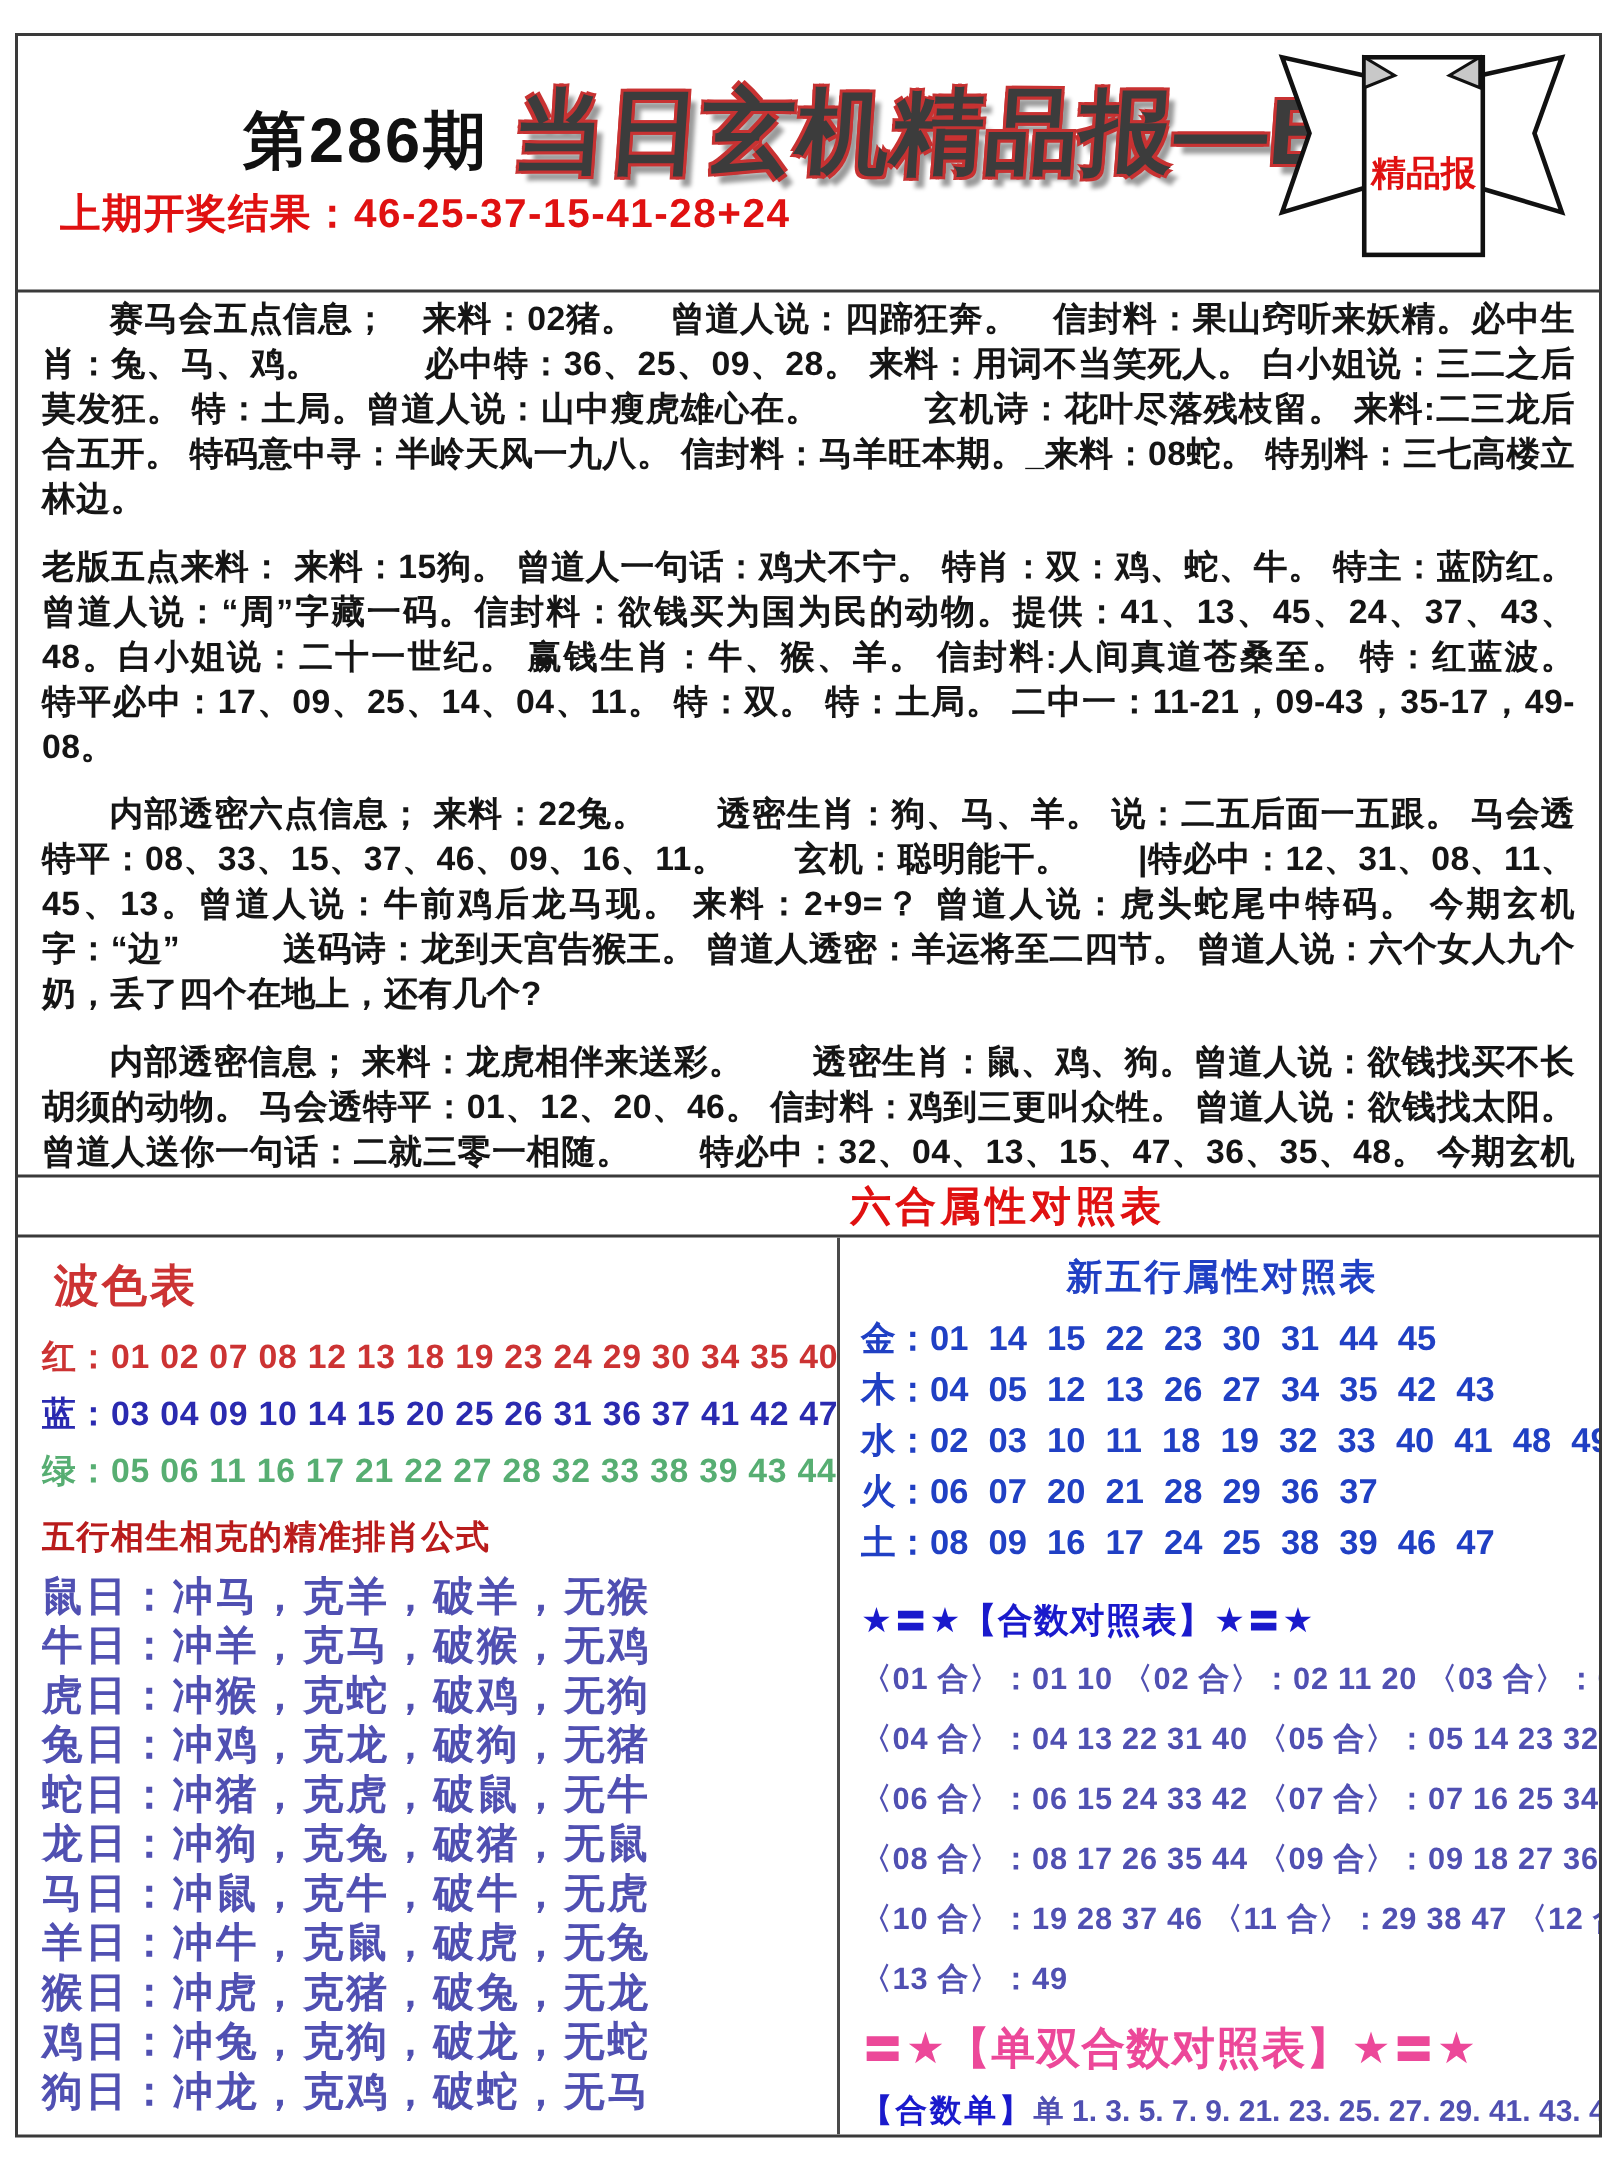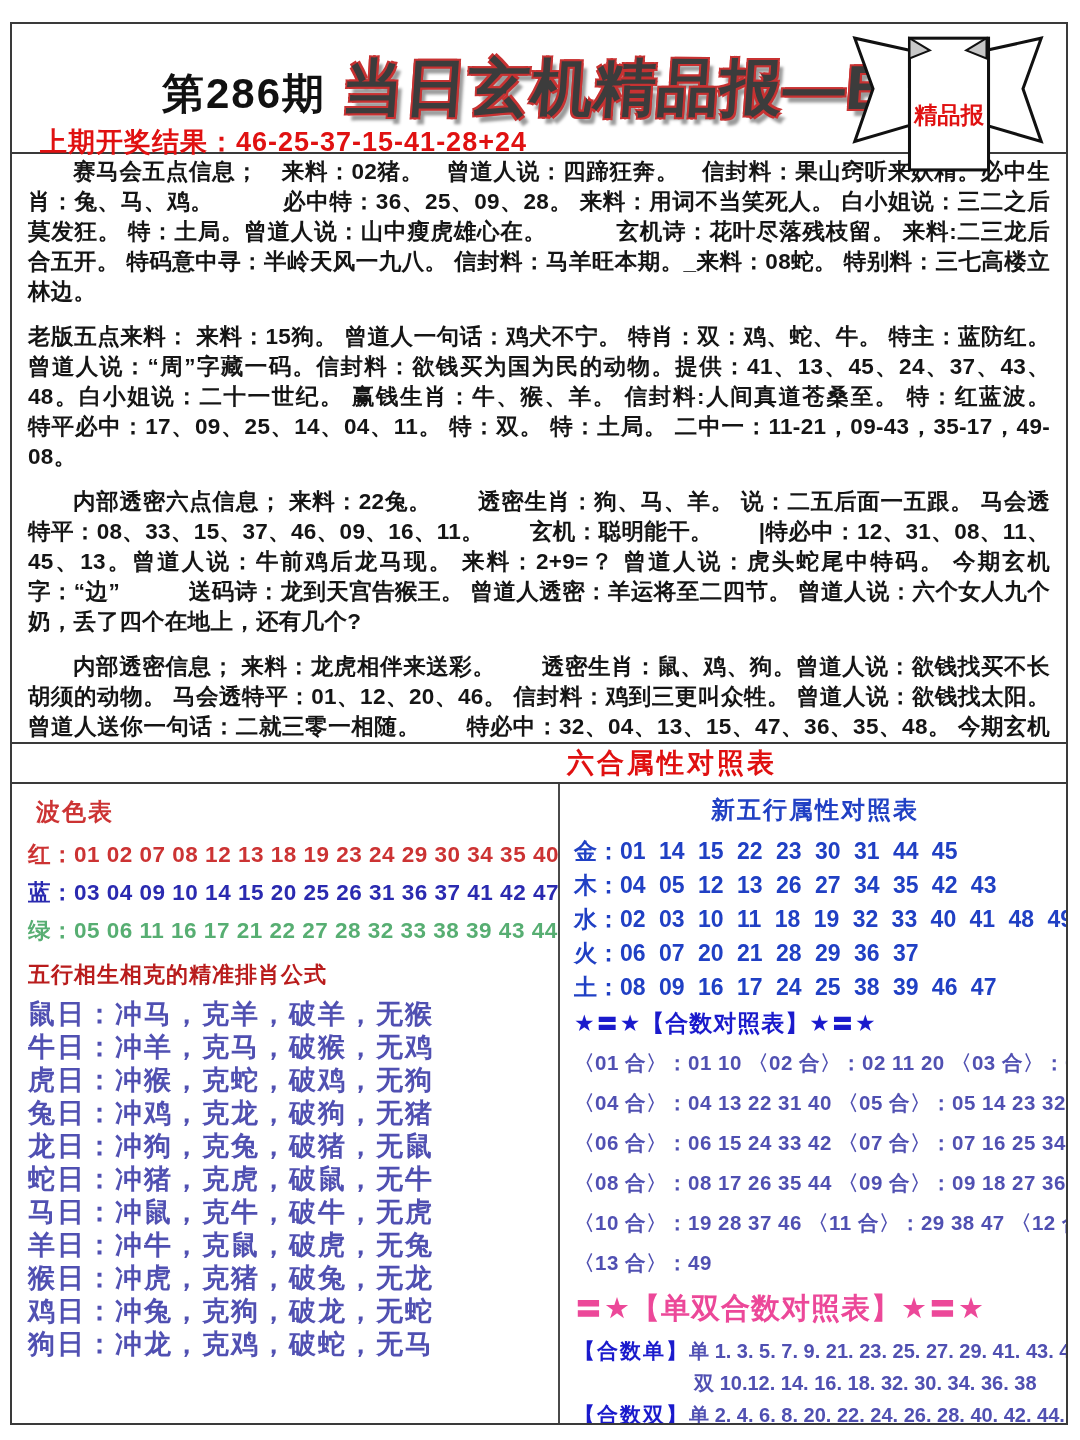--- a/index.html
+++ b/index.html
@@ -15,21 +15,21 @@
   html,body{width:1080px;height:1440px;background:#ffffff;overflow:hidden;}
   body{font-family:"Liberation Sans","DejaVu Sans",sans-serif;font-weight:bold;color:var(--ink);}
 
   .sheet{
     position:absolute;left:10px;top:22px;width:1058px;height:1403px;
     border:2px solid var(--line);
     display:flex;flex-direction:column;background:#fff;
   }
 
   
-  .header-band{position:relative;height:130px;border-bottom:2px solid var(--line);flex:none;}
+  .header-band{position:relative;height:171px;border-bottom:2px solid var(--line);flex:none;}
   .issue{position:absolute;left:150px;top:42px;font-size:42px;letter-spacing:2px;color:#111;}
   .main-title{
     position:absolute;left:330px;top:22px;font-size:62px;font-weight:900;letter-spacing:1px;
     color:#3c3c3c;white-space:nowrap;transform:skewX(-4deg);
     text-shadow:-2px -2px 0 #c83232,2px -2px 0 #c83232,-2px 2px 0 #c83232,2px 2px 0 #c83232,6px 7px 3px #9a9a9a;
   }
   .result-line{position:absolute;left:28px;top:100px;font-size:27px;color:var(--red-accent);letter-spacing:1px;white-space:nowrap;}
   .ribbon{position:absolute;right:14px;top:0px;width:208px;height:152px;}
   .ribbon svg{width:100%;height:100%;}
 
@@ -48,33 +48,33 @@
   }
   .section-title span{
     margin-left:555px;font-size:27px;color:var(--red-accent);letter-spacing:3px;
   }
 
   
   .bottom{flex:1;display:flex;overflow:hidden;}
   .col-left{width:52%;flex:none;border-right:2px solid #4a4a4a;padding:8px 12px 4px 16px;overflow:hidden;}
   .col-right{flex:1;padding:4px 10px 4px 14px;overflow:hidden;}
 
-  .bose-title{font-size:24px;color:var(--red-soft);letter-spacing:2px;margin:4px 0 8px 8px;}
+  .bose-title{font-size:30px;color:var(--red-soft);letter-spacing:2px;margin:4px 0 8px 8px;}
   .bose-row{font-size:22.5px;line-height:38px;white-space:nowrap;letter-spacing:0.5px;}
   .bose-row.row-red{color:var(--red-soft);}
   .bose-row.row-blue{color:#2a2ab0;}
   .bose-row.row-green{color:var(--green-soft);opacity:.85;}
 
   .formula-title{font-size:22px;color:#b91c1c;margin:10px 0 8px 0;letter-spacing:1px;}
   .zodiac-line{font-size:27px;line-height:33px;color:var(--blue-soft);letter-spacing:2px;white-space:nowrap;}
 
   .wuxing-title{font-size:24px;color:var(--blue-bright);text-align:center;margin:6px 0 8px 0;letter-spacing:2px;}
   .wuxing-row{font-size:23px;line-height:34px;color:var(--blue-bright);word-spacing:7px;white-space:nowrap;}
 
-  .hesu-title{font-size:23px;color:#1a1acc;margin:4px 0 4px 0;letter-spacing:1px;}
+  .hesu-title{font-size:23px;color:#1a1acc;margin:20px 0 4px 0;letter-spacing:1px;}
   .hesu-line{font-size:20.5px;line-height:40px;color:var(--blue-soft);white-space:nowrap;letter-spacing:0.5px;}
 
   .ds-title{font-size:29px;color:#ec4899;margin:6px 0 6px 0;letter-spacing:1px;}
   .ds-line{font-size:20px;line-height:32px;color:var(--blue-soft);white-space:nowrap;}
   .ds-line .ds-label{color:#1a1acc;font-size:21px;letter-spacing:2px;}
   .ds-line.cont{padding-left:120px;}
 </style>
 </head>
 <body>
 
@@ -112,22 +112,22 @@
     <div class="col-left">
       <div class="bose-title">波色表</div>
       <div class="bose-row row-red">红：01 02 07 08 12 13 18 19 23 24 29 30 34 35 40 45 46</div>
       <div class="bose-row row-blue">蓝：03 04 09 10 14 15 20 25 26 31 36 37 41 42 47 48</div>
       <div class="bose-row row-green">绿：05 06 11 16 17 21 22 27 28 32 33 38 39 43 44 49</div>
       <div class="formula-title">五行相生相克的精准排肖公式</div>
       <div class="zodiac-line">鼠日：冲马，克羊，破羊，无猴</div>
       <div class="zodiac-line">牛日：冲羊，克马，破猴，无鸡</div>
       <div class="zodiac-line">虎日：冲猴，克蛇，破鸡，无狗</div>
       <div class="zodiac-line">兔日：冲鸡，克龙，破狗，无猪</div>
+      <div class="zodiac-line">蛇日：冲猪，克虎，破鼠，无牛</div>
       <div class="zodiac-line">龙日：冲狗，克兔，破猪，无鼠</div>
-      <div class="zodiac-line">蛇日：冲猪，克虎，破鼠，无牛</div>
       <div class="zodiac-line">马日：冲鼠，克牛，破牛，无虎</div>
       <div class="zodiac-line">羊日：冲牛，克鼠，破虎，无兔</div>
       <div class="zodiac-line">猴日：冲虎，克猪，破兔，无龙</div>
       <div class="zodiac-line">鸡日：冲兔，克狗，破龙，无蛇</div>
       <div class="zodiac-line">狗日：冲龙，克鸡，破蛇，无马</div>
     </div>
 
     <div class="col-right">
       <div class="wuxing-title">新五行属性对照表</div>
       <div class="wuxing-row">金：01 14 15 22 23 30 31 44 45</div>

